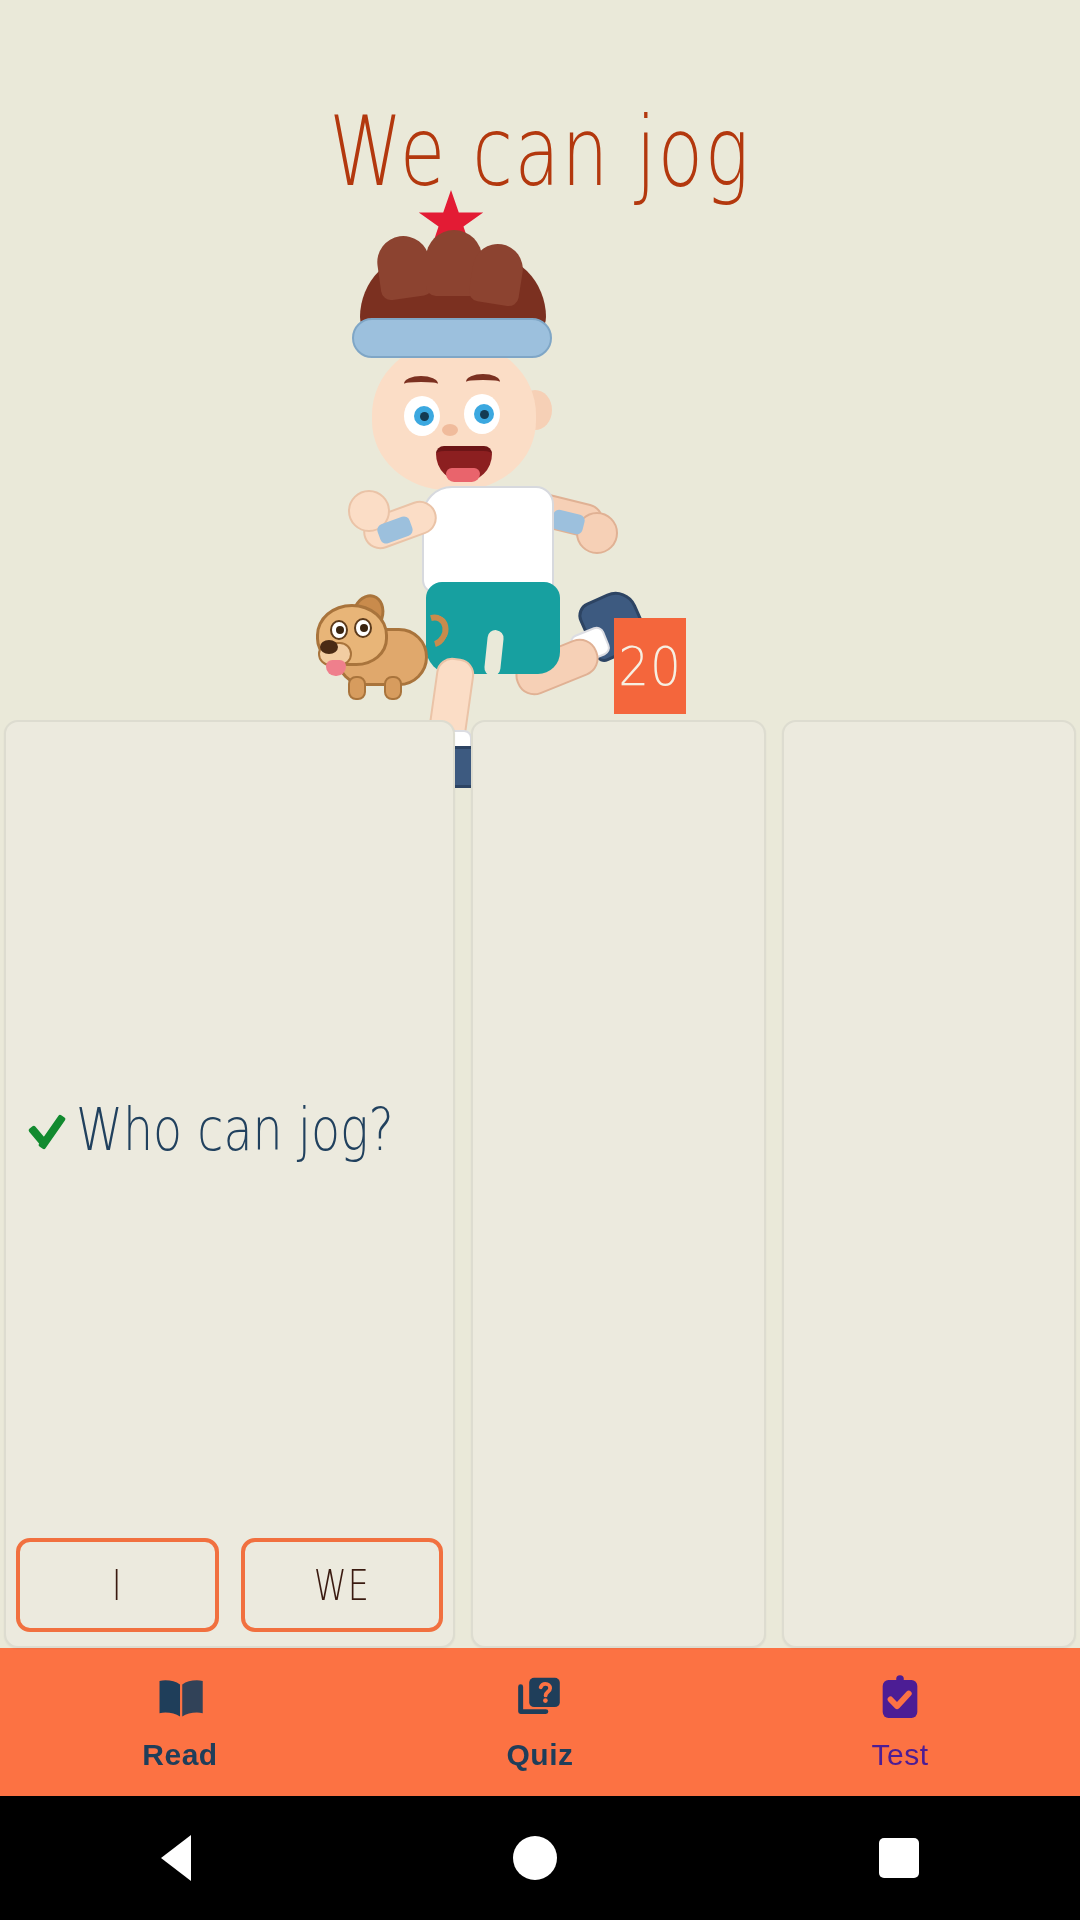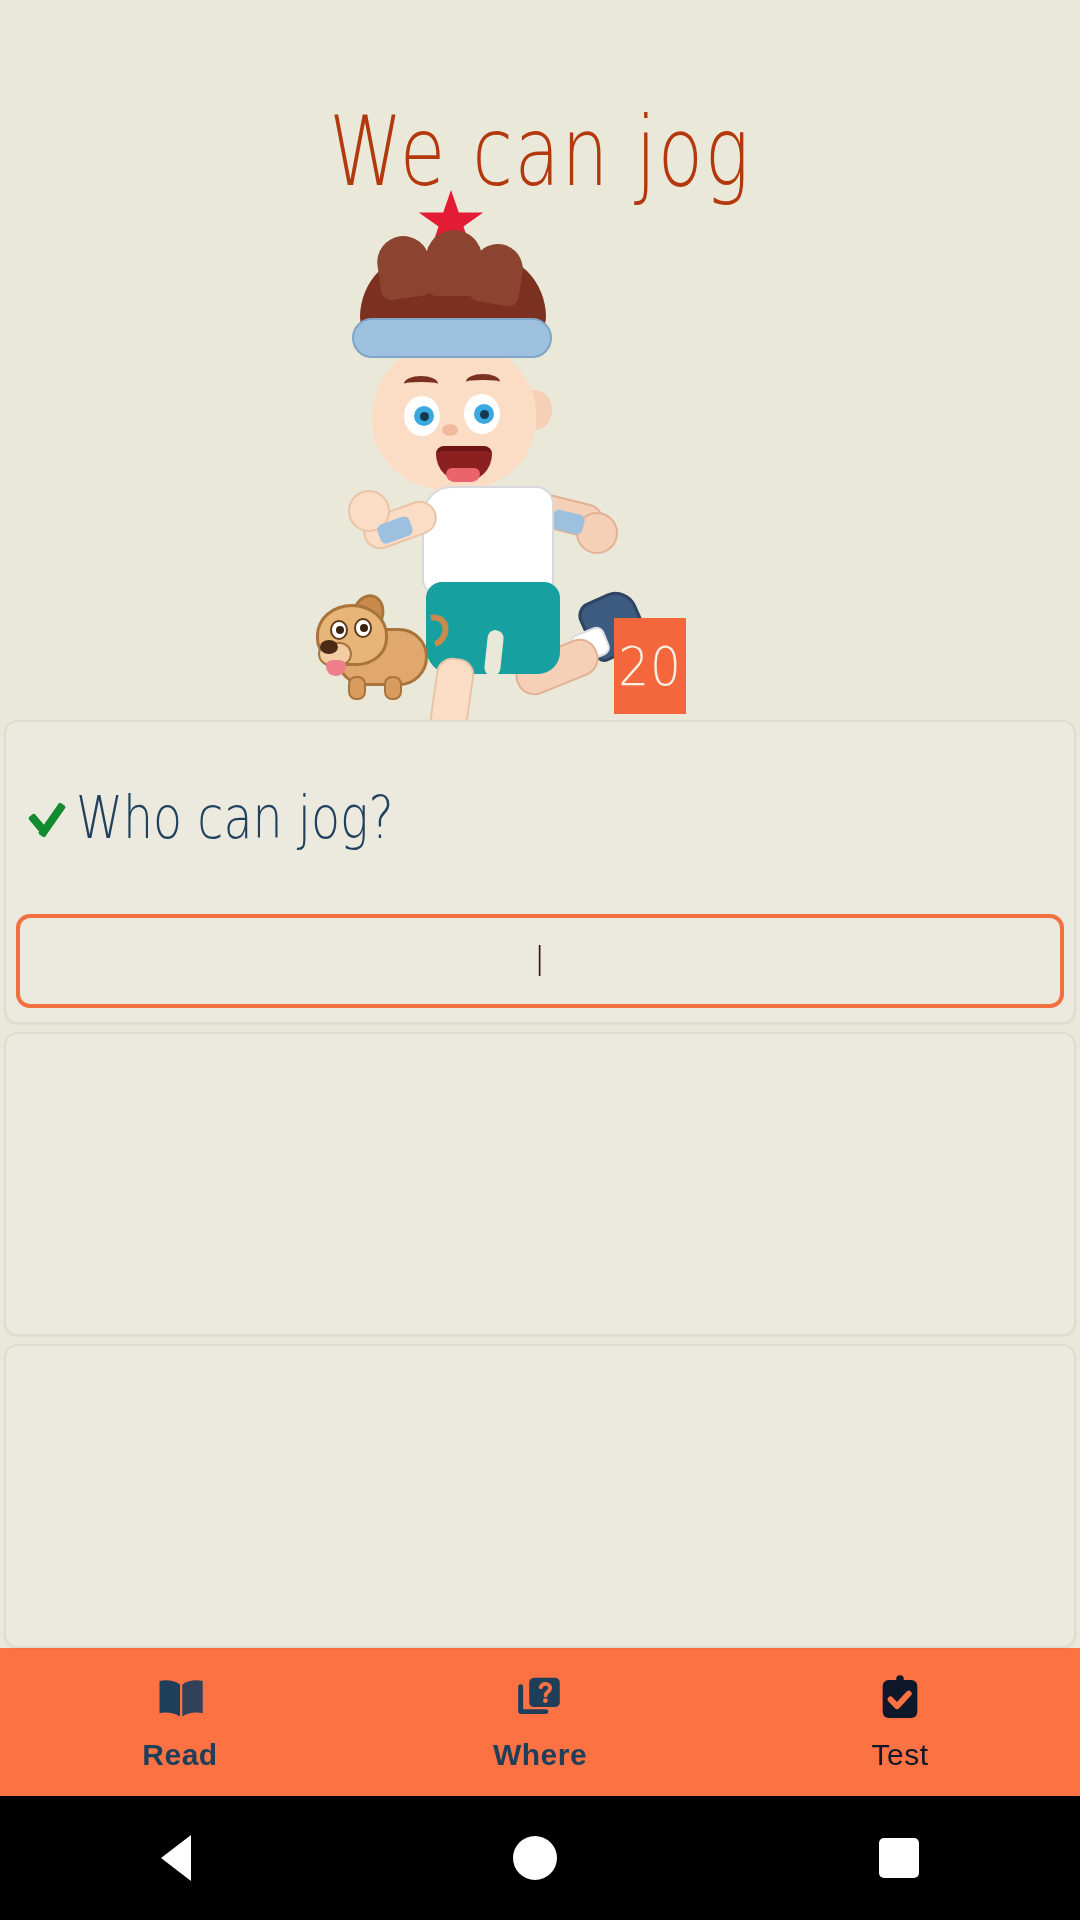--- a/index.html
+++ b/index.html
@@ -157,21 +157,21 @@
     font-weight: 300;
     font-size: 54px;
     color: #f6efe2;
     letter-spacing: 1px;
     transform: scaleX(0.9);
   }
 
   
   #cards {
     flex: 1 1 auto;
-    display: flex; flex-direction: column;
+    display: flex; flex-direction: row;
     gap: 8px;
     padding: 0;
   }
   .qcard {
     position: relative;
     background: #eceade;
     border: 2px solid #dddcd0;
     border-radius: 14px;
     margin: 0 4px;
     flex: 1 1 0;
@@ -241,21 +241,21 @@
     background: #fc7243;
     display: flex;
   }
   .navitem {
     flex: 1 1 0;
     display: flex; flex-direction: column;
     align-items: center; justify-content: center;
     gap: 12px;
     color: #1f3e5a;
   }
-  .navitem.active { color: #0f172a; }
+  .navitem.active { color: #4c1d95; }
   .navlabel {
     font-family: "Liberation Sans", sans-serif;
     font-size: 30px; font-weight: 700;
     letter-spacing: .5px;
   }
   .navitem.active .navlabel { font-weight: 400; }
   .navicon { width: 54px; height: 54px; display:block; }
 
   
   #sysbar {
@@ -344,20 +344,23 @@
 
     <div class="qcard">
       <div class="qrow">
         <div class="mark check"></div>
         <div class="qtext">Who can jog?</div>
       </div>
       <div class="answers">
         <div class="ans-btn">
             <span>I</span>
           </div>
+        <div class="ans-btn">
+            <span>WE</span>
+          </div>
       </div>
     </div>
 
     <div class="qcard">
     </div>
 
     <div class="qcard">
       <div class="answers">
       </div>
     </div>
@@ -378,21 +381,21 @@
 
     <div class="navitem">
       <span>
         <svg class="navicon" viewBox="0 0 24 24" fill="none" aria-hidden="true">
           <path d="M3.4 6.5v11.1h11.2" stroke="currentColor" stroke-width="2.2" stroke-linecap="round" stroke-linejoin="round"></path>
           <rect x="7.2" y="2.6" width="13.6" height="13" rx="2.2" fill="currentColor"></rect>
           <path d="M12.3 6.8c.3-.9 1.1-1.5 2.1-1.5 1.2 0 2.1.8 2.1 1.9 0 1.5-2 1.6-2 3.2" stroke="#fc7243" stroke-width="1.7" stroke-linecap="round" fill="none"></path>
           <circle cx="14.4" cy="12.7" r="1.05" fill="#fc7243"></circle>
         </svg>
       </span>
-      <span class="navlabel">Where</span>
+      <span class="navlabel">Quiz</span>
     </div>
 
     <div class="navitem active">
       <span>
         <svg class="navicon" viewBox="0 0 24 24" fill="none" aria-hidden="true">
           <circle cx="12" cy="3.1" r="1.7" fill="currentColor"></circle>
           <rect x="4.3" y="3.6" width="15.4" height="16.8" rx="2.6" fill="currentColor"></rect>
           <path d="M7.8 12.2l2.9 3 5.2-5.6" stroke="#fc7243" stroke-width="2.6" stroke-linecap="round" stroke-linejoin="round" fill="none"></path>
         </svg>
       </span>

